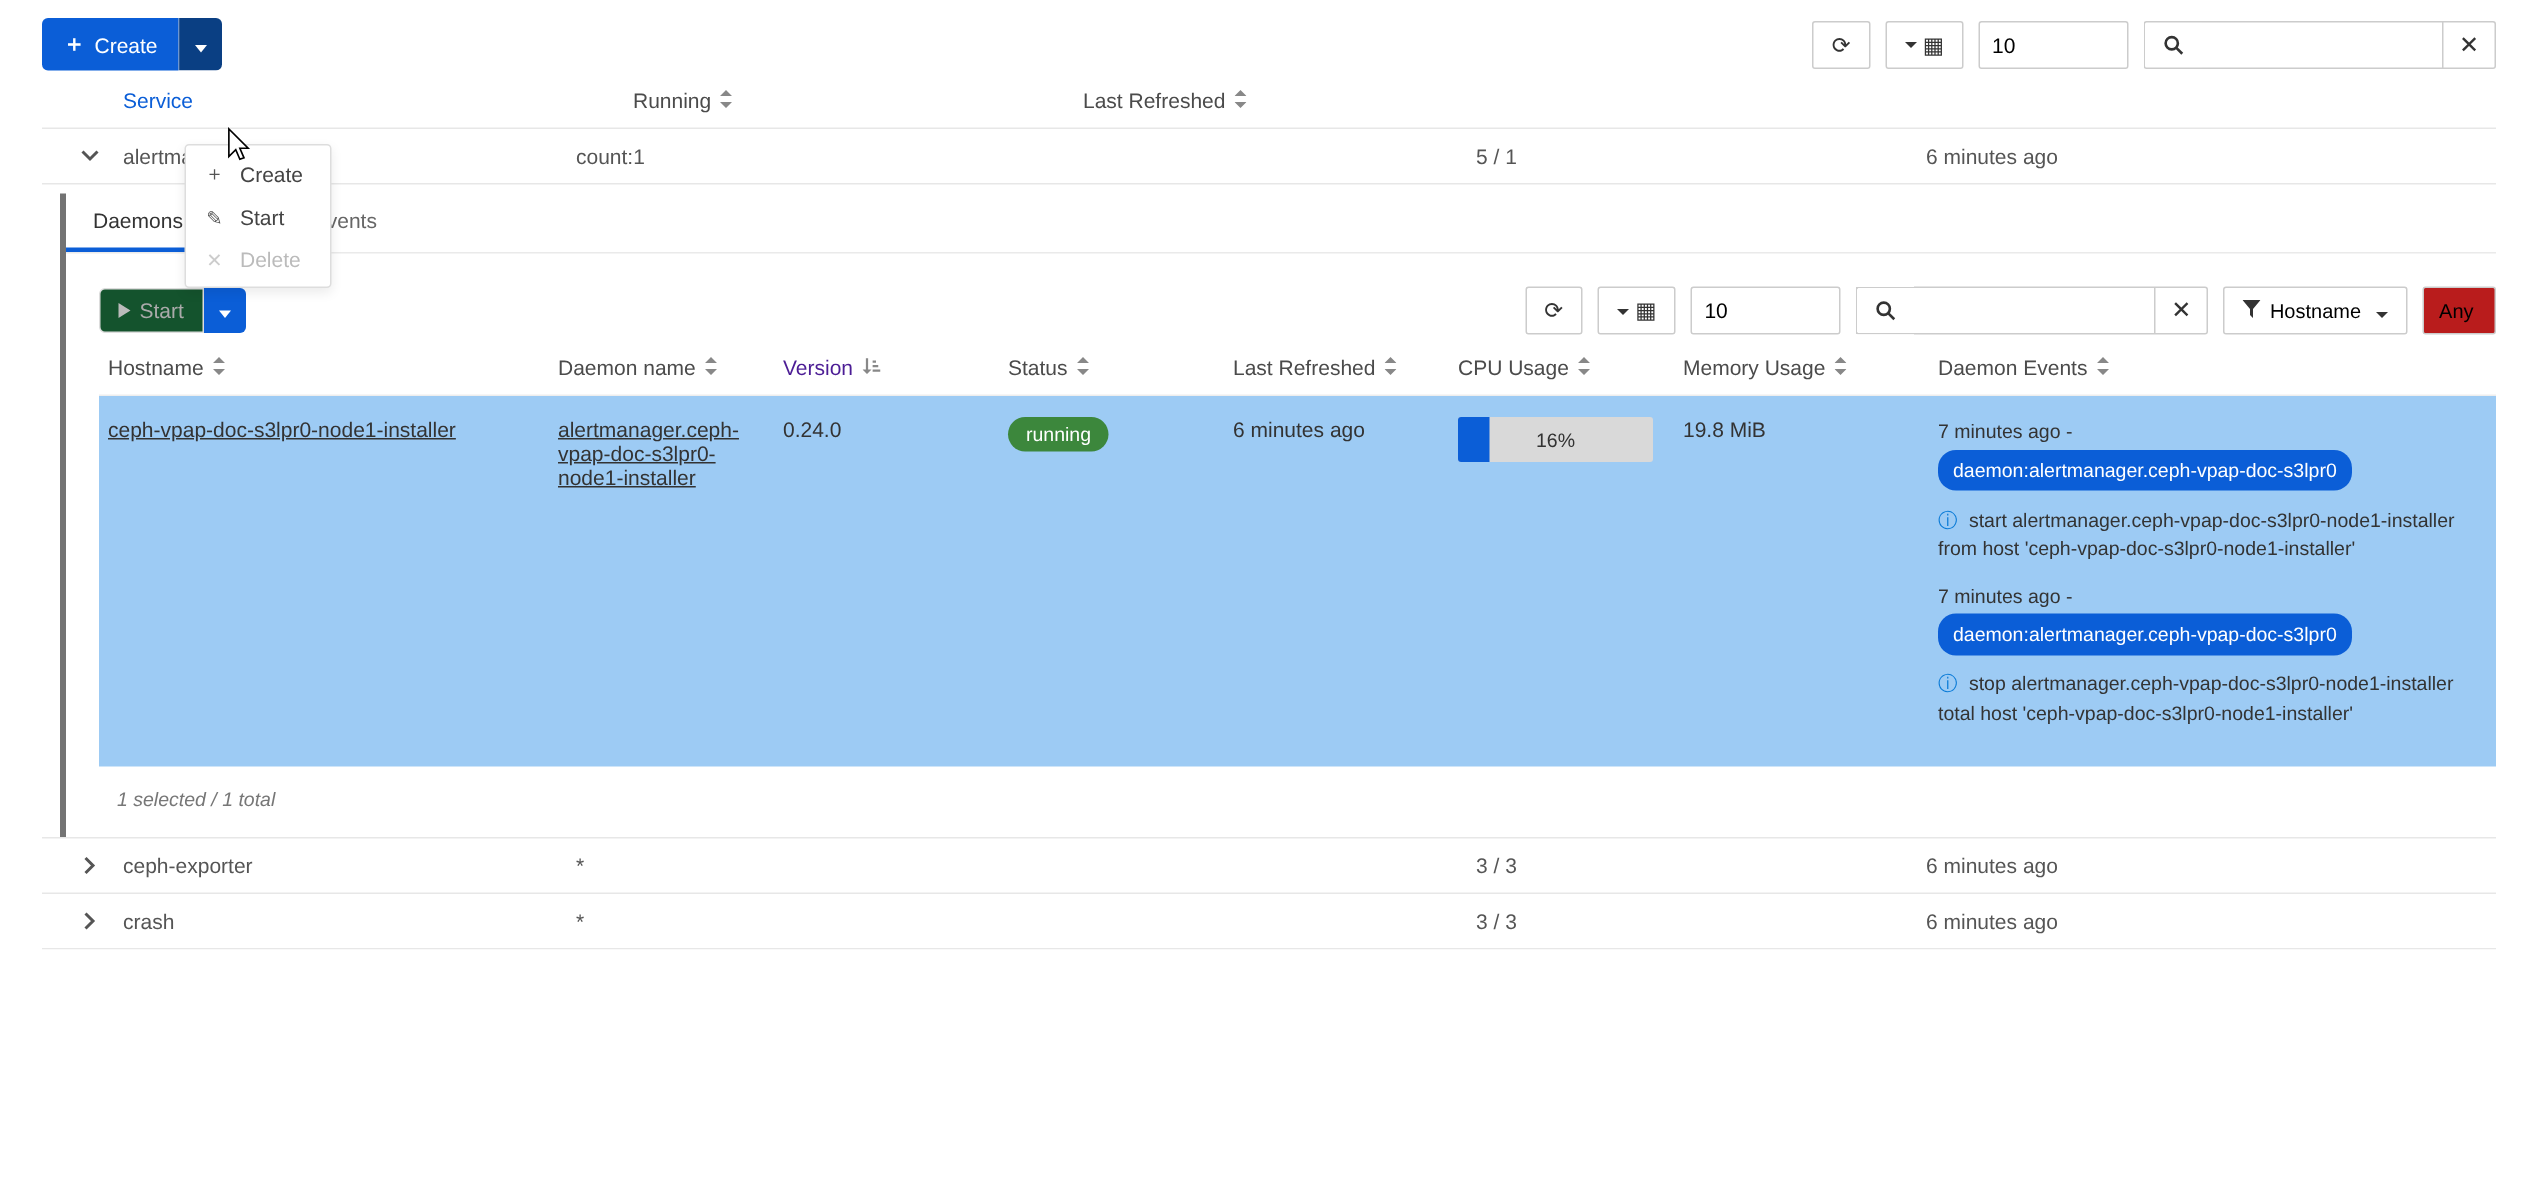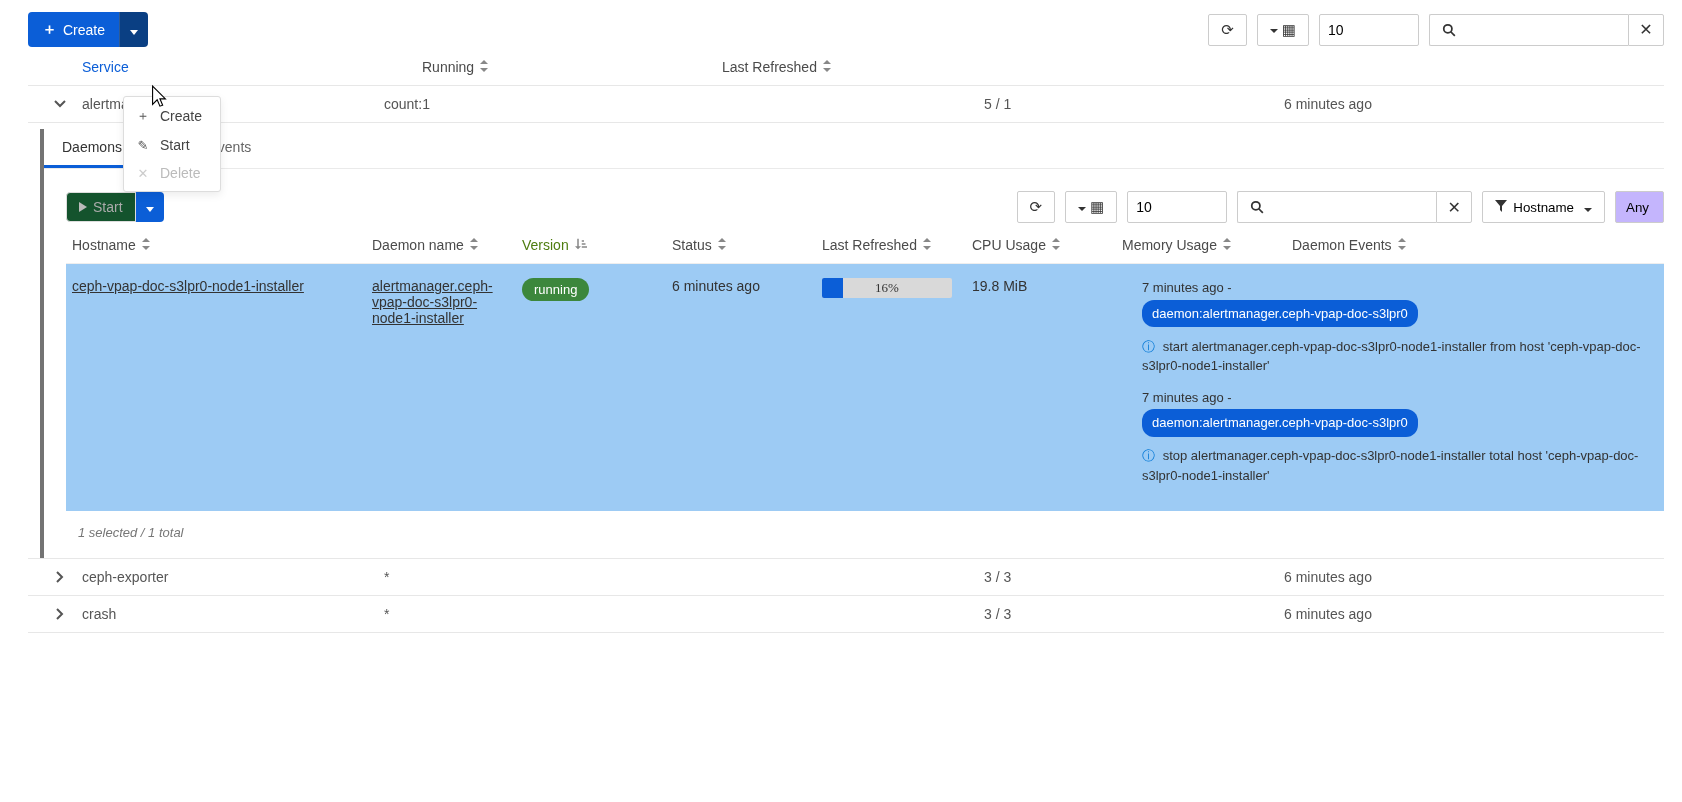--- a/index.html
+++ b/index.html
@@ -61,40 +61,40 @@
 
 
 .daemons-toolbar { display: flex; align-items: center; gap: 10px; }
 .daemons-toolbar .left-grp { display: flex; }
 .btn-start { background: #14532d; color: #aaa; border: 1px solid #ddd; padding: 6px 12px; font-size: 14px; display: flex; align-items: center; gap: 6px; border-radius: 4px 0 0 4px; cursor: default; }
 .btn-start-caret { background: #0b5ed7; border: none; padding: 6px 10px; border-radius: 0 4px 4px 0; cursor: pointer; display: flex; align-items: center; }
 .play-ico { width: 0; height: 0; border-top: 5px solid transparent; border-bottom: 5px solid transparent; border-left: 8px solid #bbb; }
 .daemons-toolbar .spacer { flex: 1; }
 .hostname-btn { background: #fff; border: 1px solid #ccc; padding: 6px 12px; display: flex; align-items: center; gap: 6px; height: 32px; cursor: pointer; border-radius: 2px; }
 .hostname-btn .caret-sm2::after { content: ""; display: inline-block; border-left: 4px solid transparent; border-right: 4px solid transparent; border-top: 4px solid #333; margin-left: 4px; }
-.any-btn { background: #c4b5fd; border: 1px solid #ccc; padding: 6px 10px; display: flex; align-items: center; gap: 4px; height: 32px; cursor: pointer; border-radius: 2px; }
+.any-btn { background: #b91c1c; border: 1px solid #ccc; padding: 6px 10px; display: flex; align-items: center; gap: 4px; height: 32px; cursor: pointer; border-radius: 2px; }
 
 
 .d-thead { display: flex; padding: 14px 0 10px 0; border-bottom: 1px solid #eee; }
 .d-th { font-size: 14px; color: #4b4b4b; display: flex; align-items: center; gap: 6px; padding: 0 6px; }
-.d-th.version { color: #4d7c0f; }
+.d-th.version { color: #4c1d95; }
 .d-col-host { width: 300px; }
 .d-col-name { width: 150px; }
 .d-col-ver { width: 150px; }
 .d-col-status { width: 150px; align-items: center; }
 .d-col-refresh { width: 150px; }
 .d-col-cpu { width: 150px; }
 .d-col-mem { width: 170px; }
 .d-col-events { flex: 1; }
 .d-row { display: flex; background: #9dcbf4; padding: 14px 0; }
 .d-cell { padding: 0 6px; font-size: 14px; color: #333; }
 .d-cell.wrap-text { word-break: break-word; text-decoration: underline; }
 .badge-running { background: #3c873c; color: #fff; padding: 4px 12px; border-radius: 12px; font-size: 13px; display: inline-block; }
 .cpu-bar { display: flex; align-items: center; }
-.cpu-bar-bg { background: #d9d9d9; height: 20px; width: 130px; display: flex; align-items: center; position: relative; border-radius: 2px; overflow: hidden; font-family: Liberation Serif, serif; }
+.cpu-bar-bg { background: #d9d9d9; height: 30px; width: 130px; display: flex; align-items: center; position: relative; border-radius: 2px; overflow: hidden; }
 .cpu-bar-fill { background: #0b5ed7; height: 100%; width: 16%; }
 .cpu-bar-label { position: absolute; left: 0; right: 0; text-align: center; font-size: 13px; color: #333; }
 .events-block { font-size: 13px; line-height: 1.5; }
 .event-time { color: #333; margin-bottom: 2px; }
 .event-chip { background: #0b5ed7; color: #fff; padding: 4px 10px; border-radius: 12px; font-size: 13px; display: inline-block; white-space: nowrap; max-width: 100%; overflow: hidden; }
 .event-desc { color: #333; font-size: 13px; margin-top: 4px; margin-bottom: 12px; }
 .info-ico { color: #0b7bd7; margin-right: 4px; font-size: 13px; }
 .sel-summary { font-style: italic; color: #777; font-size: 13px; padding: 14px 0 0 12px; }
 
 
@@ -301,20 +301,21 @@
             <span>Daemon Events</span>
             <span class="sort-svg"><svg viewBox="0 0 8 12">
                   <path d="M4 0 L8 4 L0 4 Z M0 8 L8 8 L4 12 Z"></path>
                 </svg></span>
           </div>
         </div>
 
         <div class="d-row">
           <div class="d-cell d-col-host wrap-text">ceph-vpap-doc-s3lpr0-node1-installer</div>
           <div class="d-cell d-col-name wrap-text">alertmanager.ceph-vpap-doc-s3lpr0-node1-installer</div>
+          <div class="d-cell d-col-ver">0.24.0</div>
           <div class="d-cell d-col-status">
             <span class="badge-running">running</span>
           </div>
           <div class="d-cell d-col-refresh">6 minutes ago</div>
           <div class="d-cell d-col-cpu">
             <div class="cpu-bar">
               <div class="cpu-bar-bg">
                 <div class="cpu-bar-fill"></div>
                 <div class="cpu-bar-label">16%</div>
               </div>

